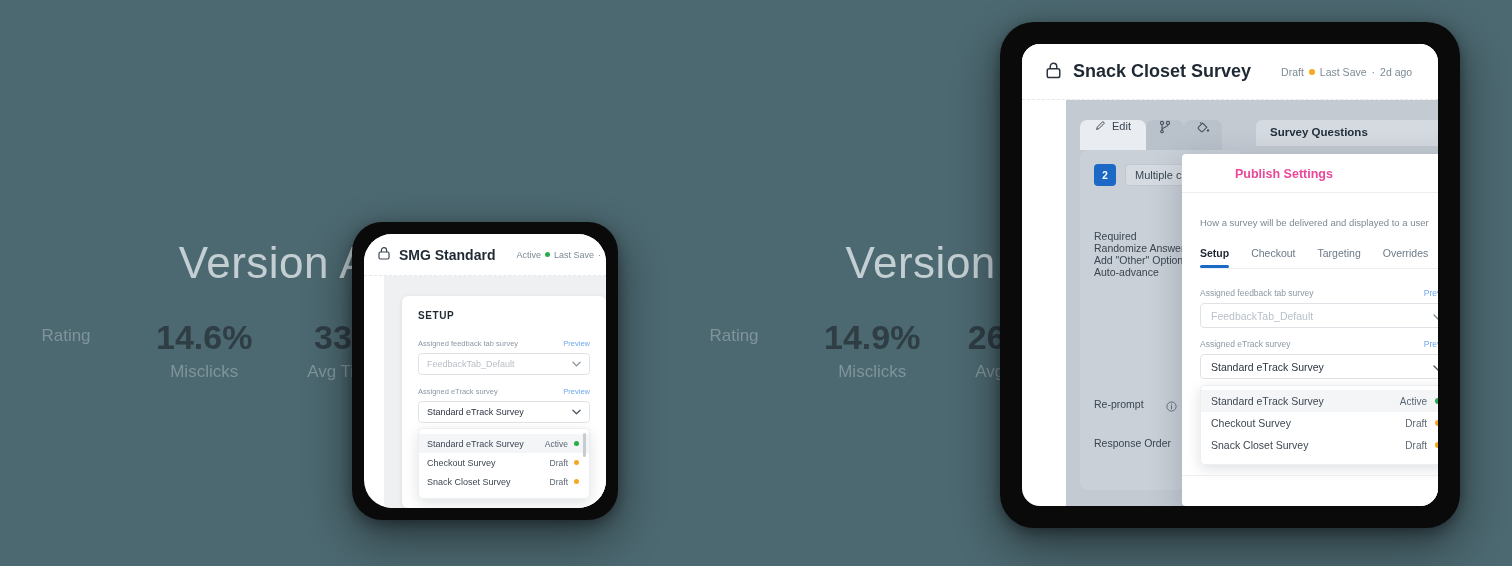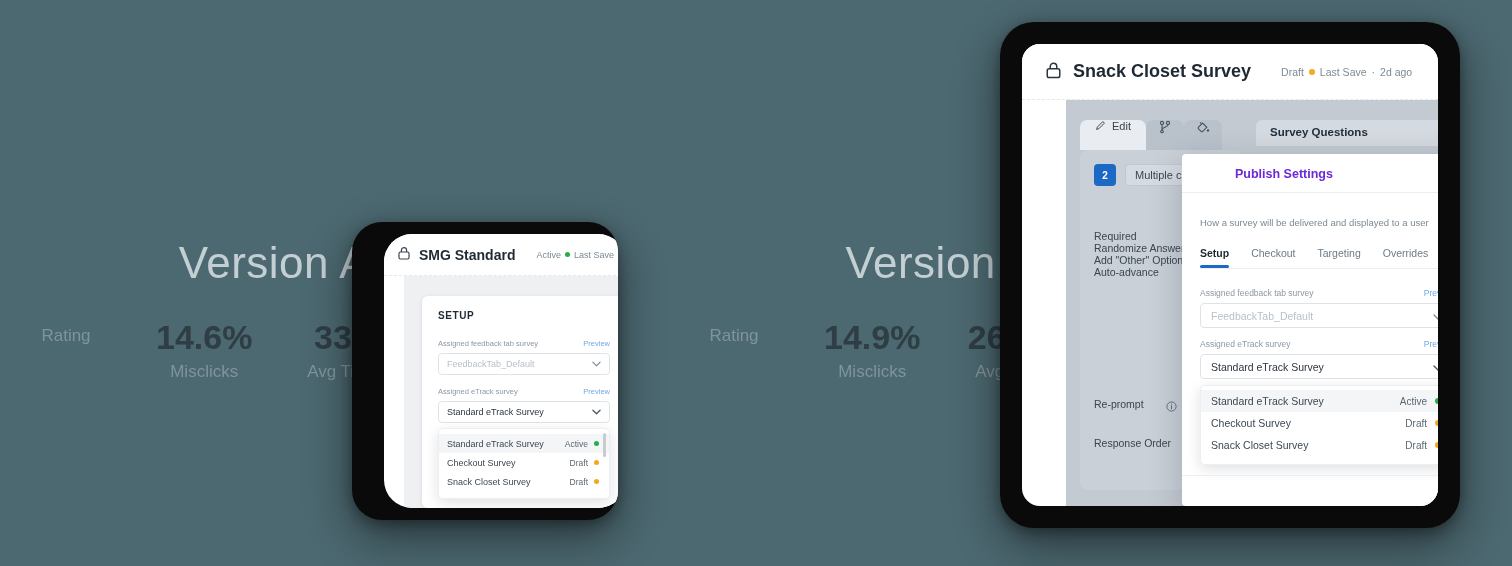--- a/index.html
+++ b/index.html
@@ -61,21 +61,20 @@
   #phone-a {
     left: 352px; top: 222px;
     width: 266px; height: 298px;
     border-radius: 30px;
     padding: 12px;
   }
   #phone-a .phone-screen {
     left: 12px; top: 12px;
     width: 242px; height: 274px;
     border-radius: 28px;
-    margin-left: 20px;
   }
 
   
   #phone-b {
     left: 1000px; top: 22px;
     width: 460px; height: 506px;
     border-radius: 34px;
     padding: 22px;
   }
   #phone-b .phone-screen {
@@ -162,21 +161,21 @@
   }
 
   
   .modal {
     position: absolute;
     background: #ffffff;
     border-radius: 4px;
     box-shadow: 0 10px 34px rgba(16,24,40,0.22);
     overflow: hidden;
   }
-  .modal-title { font-weight: 600; color: #6d28d9; padding-left: 37px; }
+  .modal-title { font-weight: 600; color: #ec4899; padding-left: 37px; }
   .modal-divider { height: 1px; background: #eceff2; }
   .section-title { font-weight: 700; color: #1f2933; }
   .section-sub { color: #7b8a94; }
   .mtabs { display: flex; }
   .mtab { color: #6c7a87; position: relative; white-space: nowrap; }
   .mtab.active { color: #1f2933; font-weight: 700; }
   .mtab.active .underline {
     position: absolute; left: 0; right: 0; bottom: -9px;
     height: 3px; background: #1b69c4; border-radius: 2px;
   }

